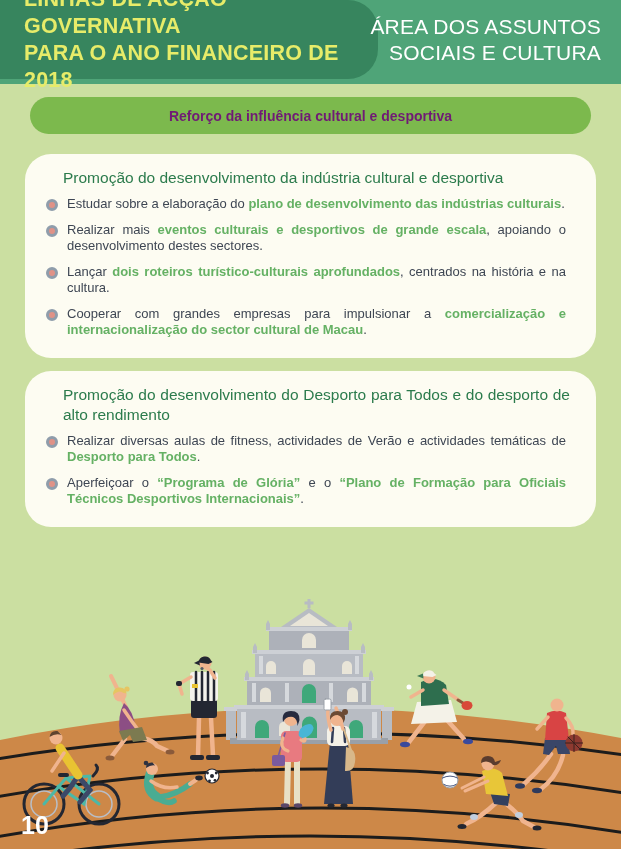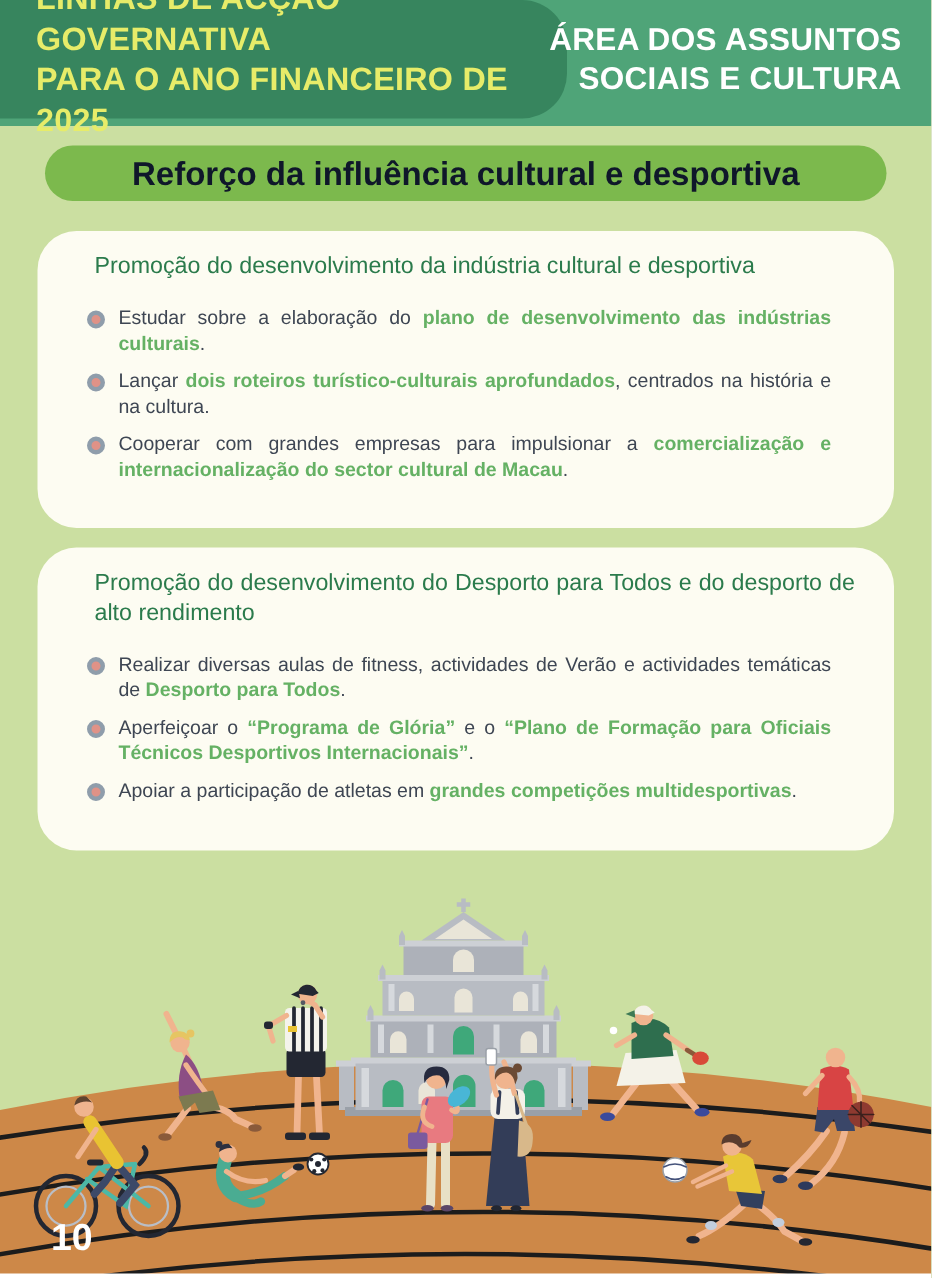--- a/index.html
+++ b/index.html
@@ -5,95 +5,95 @@
   html,body{margin:0;padding:0;background:#e9e9e9;}
   .page{position:relative;width:621px;height:852px;background:#cbdfa1;overflow:hidden;
         font-family:"Liberation Sans",sans-serif;}
   
   .header{position:relative;height:84px;background:#4fa478;}
   .header-box{position:absolute;left:0;top:0;width:378px;height:79px;background:#37855e;
               border-radius:0 30px 30px 0;display:flex;flex-direction:column;justify-content:center;
               padding-left:24px;box-sizing:border-box;}
   .header-box .t{color:#e7ec69;font-weight:bold;font-size:21.5px;line-height:27px;letter-spacing:.2px;}
   .header-area{position:absolute;right:20px;top:0;height:79px;display:flex;flex-direction:column;
-               justify-content:center;text-align:right;color:#ffffff;font-weight:bold;
+               justify-content:center;text-align:right;color:#ffffff;font-weight:normal;
                font-size:21px;line-height:26px;letter-spacing:.2px;}
   
   .banner{margin:13px 30px 0;height:37px;background:#7cb94d;border-radius:19px;
-          display:flex;align-items:center;justify-content:center;color:#0f172a;
-          font-weight:bold;font-size:22px;}
+          display:flex;align-items:center;justify-content:center;color:#701a75;
+          font-weight:bold;font-size:14px;}
   
   .card{margin:20px 25px 0;background:#fdfcf2;border-radius:26px;
         padding:14px 26px 15px 14px;box-sizing:border-box;}
   .card.second{margin-top:13px;}
   .card-title{color:#2b7b4c;font-weight:normal;font-size:15.5px;line-height:20px;
               margin:0 0 8px 24px;text-align:justify;}
-  ul.bullets{list-style:none;margin:16px;padding:0;display:flex;flex-direction:column;gap:9px;}
+  ul.bullets{list-style:none;margin:4px;padding:0;display:flex;flex-direction:column;gap:9px;}
   ul.bullets li{display:grid;grid-template-columns:24px 1fr;}
   .dot{width:6px;height:6px;border-radius:50%;background:#e09287;border:3px solid #8f9dab;
        margin-top:3px;margin-left:3px;}
   .btext{font-size:13px;line-height:16.5px;color:#3e4653;text-align:justify;}
   .btext .hl{color:#65b164;font-weight:bold;}
   
   .illustration{position:absolute;left:0;bottom:0;width:621px;height:262px;}
-  .pagenum{position:absolute;left:34px;bottom:12px;color:#ffffff;font-weight:bold;
+  .pagenum{position:absolute;left:21px;bottom:12px;color:#ffffff;font-weight:bold;
            font-size:25px;z-index:5;}
 </style>
 </head>
 <body>
 
 <div class="page">
 
   <div class="header">
     <div class="header-box">
       <div class="t">LINHAS DE ACÇÃO GOVERNATIVA</div>
-      <div class="t">PARA O ANO FINANCEIRO DE 2025</div>
+      <div class="t">PARA O ANO FINANCEIRO DE 2018</div>
     </div>
     <div class="header-area">
       <div>ÁREA DOS ASSUNTOS</div>
       <div>SOCIAIS E CULTURA</div>
     </div>
   </div>
 
   <div class="banner">
     <span>Reforço da influência cultural e desportiva</span>
   </div>
 
   <div class="card">
     <p class="card-title">Promoção do desenvolvimento da indústria cultural e desportiva</p>
     <ul class="bullets">
         <li>
           <span class="dot"></span>
           <span class="btext"><span>Estudar sobre a elaboração do </span><span class="hl">plano de desenvolvimento das indústrias culturais</span><span>.</span></span>
         </li>
         <li>
           <span class="dot"></span>
+          <span class="btext"><span>Realizar mais </span><span class="hl">eventos culturais e desportivos de grande escala</span><span>, apoiando o desenvolvimento destes sectores.</span></span>
+        </li>
+        <li>
+          <span class="dot"></span>
           <span class="btext"><span>Lançar </span><span class="hl">dois roteiros turístico-culturais aprofundados</span><span>, centrados na história e na cultura.</span></span>
         </li>
         <li>
           <span class="dot"></span>
           <span class="btext"><span>Cooperar com grandes empresas para impulsionar a </span><span class="hl">comercialização e internacionalização do sector cultural de Macau</span><span>.</span></span>
         </li>
       </ul>
   </div>
 
   <div class="card second">
     <p class="card-title">Promoção do desenvolvimento do Desporto para Todos e do desporto de alto rendimento</p>
     <ul class="bullets">
         <li>
           <span class="dot"></span>
           <span class="btext"><span>Realizar diversas aulas de fitness, actividades de Verão e actividades temáticas de </span><span class="hl">Desporto para Todos</span><span>.</span></span>
         </li>
         <li>
           <span class="dot"></span>
           <span class="btext"><span>Aperfeiçoar o </span><span class="hl">“Programa de Glória”</span><span> e o </span><span class="hl">“Plano de Formação para Oficiais Técnicos Desportivos Internacionais”</span><span>.</span></span>
-        </li>
-        <li>
-          <span class="dot"></span>
-          <span class="btext"><span>Apoiar a participação de atletas em </span><span class="hl">grandes competições multidesportivas</span><span>.</span></span>
         </li>
       </ul>
   </div>
 
   <svg class="illustration" viewBox="0 0 621 262">
     <rect x="0" y="0" width="621" height="262" fill="#cbdfa1"></rect>
 
     <g>
       <path d="M0,150 Q310,88 621,148 L621,262 L0,262 Z" fill="#cd8848"></path>
       <path d="M-10,170 Q310,118 631,166" fill="none" stroke="#1c1c1c" stroke-width="3"></path>

